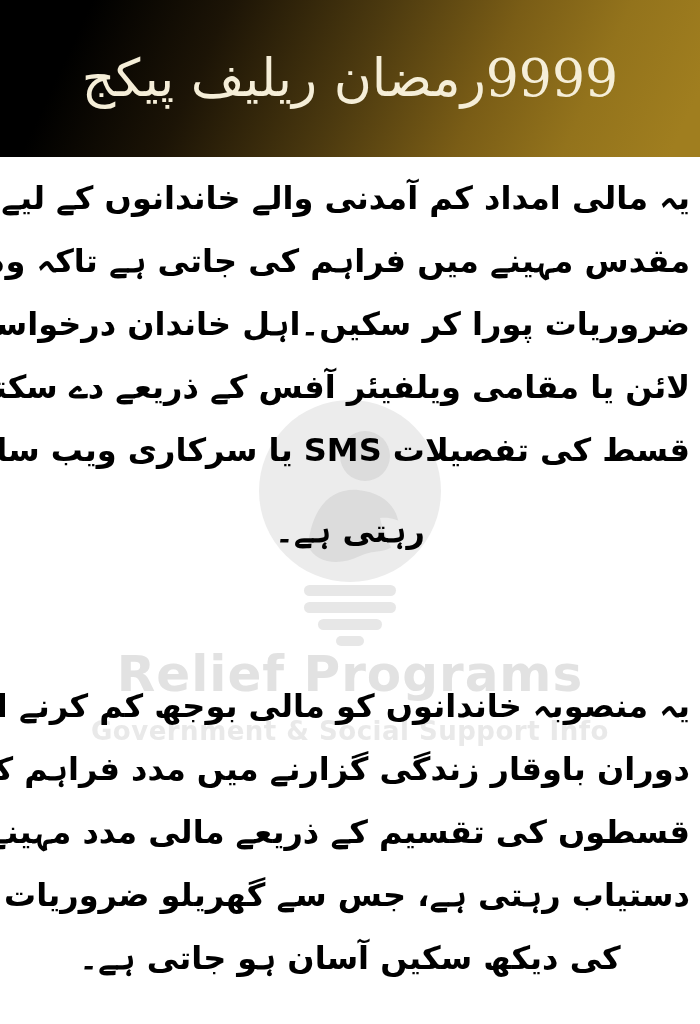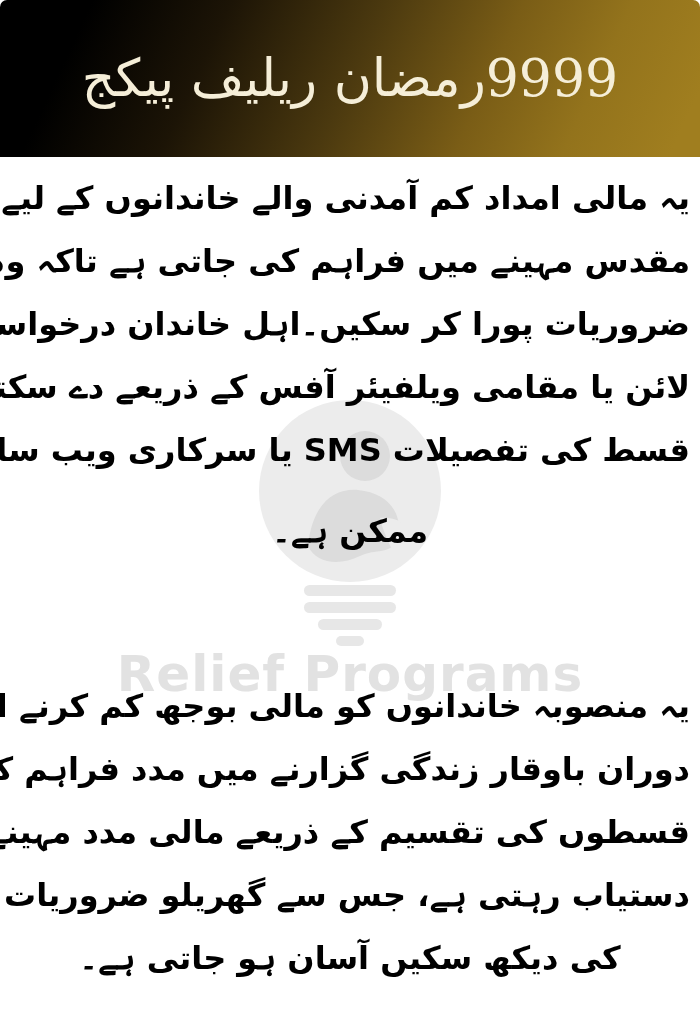--- a/index.html
+++ b/index.html
@@ -7,21 +7,20 @@
     padding: 0;
     background: #ffffff;
   }
   .page {
     position: relative;
     width: 700px;
     height: 1024px;
     background: #ffffff;
     overflow: hidden;
     font-family: "DejaVu Sans", sans-serif;
-    border-radius: 7px;
   }
 
   
   .header-banner {
     position: relative;
     width: 100%;
     height: 157px;
     background: linear-gradient(115deg,
       #000000 12%,
       #1c1406 30%,
@@ -124,31 +123,32 @@
       <circle cx="98" cy="93" r="91" fill="#ececec"></circle>
       <circle cx="113" cy="58" r="25" fill="#dcdcdc"></circle>
       <path d="M56 148 C60 108 80 90 106 92 C136 95 150 114 147 140 C138 158 124 150 108 158 C88 168 64 166 56 148 Z" fill="#dcdcdc"></path>
       <path d="M128 120 C146 118 158 128 160 142 L140 152 C134 138 130 130 128 120 Z" fill="#ececec"></path>
       <rect x="52" y="187" width="92" height="11" rx="5.5" fill="#e7e7e7"></rect>
       <rect x="52" y="204" width="92" height="11" rx="5.5" fill="#e7e7e7"></rect>
       <rect x="66" y="221" width="64" height="11" rx="5.5" fill="#e7e7e7"></rect>
       <rect x="84" y="238" width="28" height="10" rx="5" fill="#e7e7e7"></rect>
     </svg>
     <div class="wm-title">Relief Programs</div>
+    <div class="wm-sub">Government &amp; Social Support Info</div>
   </div>
 
   <main class="content">
 
     <section class="urdu-para para-1" dir="rtl" lang="ur">
       <div class="urdu-line">یہ مالی امداد کم آمدنی والے خاندانوں کے لیے رمضان کے</div>
       <div class="urdu-line">مقدس مہینے میں فراہم کی جاتی ہے تاکہ وہ روزمرہ کی</div>
       <div class="urdu-line">ضروریات پورا کر سکیں۔اہل خاندان درخواست آن</div>
       <div class="urdu-line">لائن یا مقامی ویلفیئر آفس کے ذریعے دے سکتے ہیں اور ہر</div>
       <div class="urdu-line">قسط کی تفصیلات SMS یا سرکاری ویب سائٹ پر دیکھنا</div>
-      <div class="urdu-line">ممکن ہے۔</div>
+      <div class="urdu-line">رہتی ہے۔</div>
     </section>
 
     <section class="urdu-para para-2" dir="rtl" lang="ur">
       <div class="urdu-line">یہ منصوبہ خاندانوں کو مالی بوجھ کم کرنے اور رمضان کے</div>
       <div class="urdu-line">دوران باوقار زندگی گزارنے میں مدد فراہم کرتا ہے۔</div>
       <div class="urdu-line">قسطوں کی تقسیم کے ذریعے مالی مدد مہینے کے دوران برابر</div>
       <div class="urdu-line">دستیاب رہتی ہے، جس سے گھریلو ضروریات اور صحت</div>
       <div class="urdu-line">کی دیکھ سکیں آسان ہو جاتی ہے۔</div>
     </section>
 

